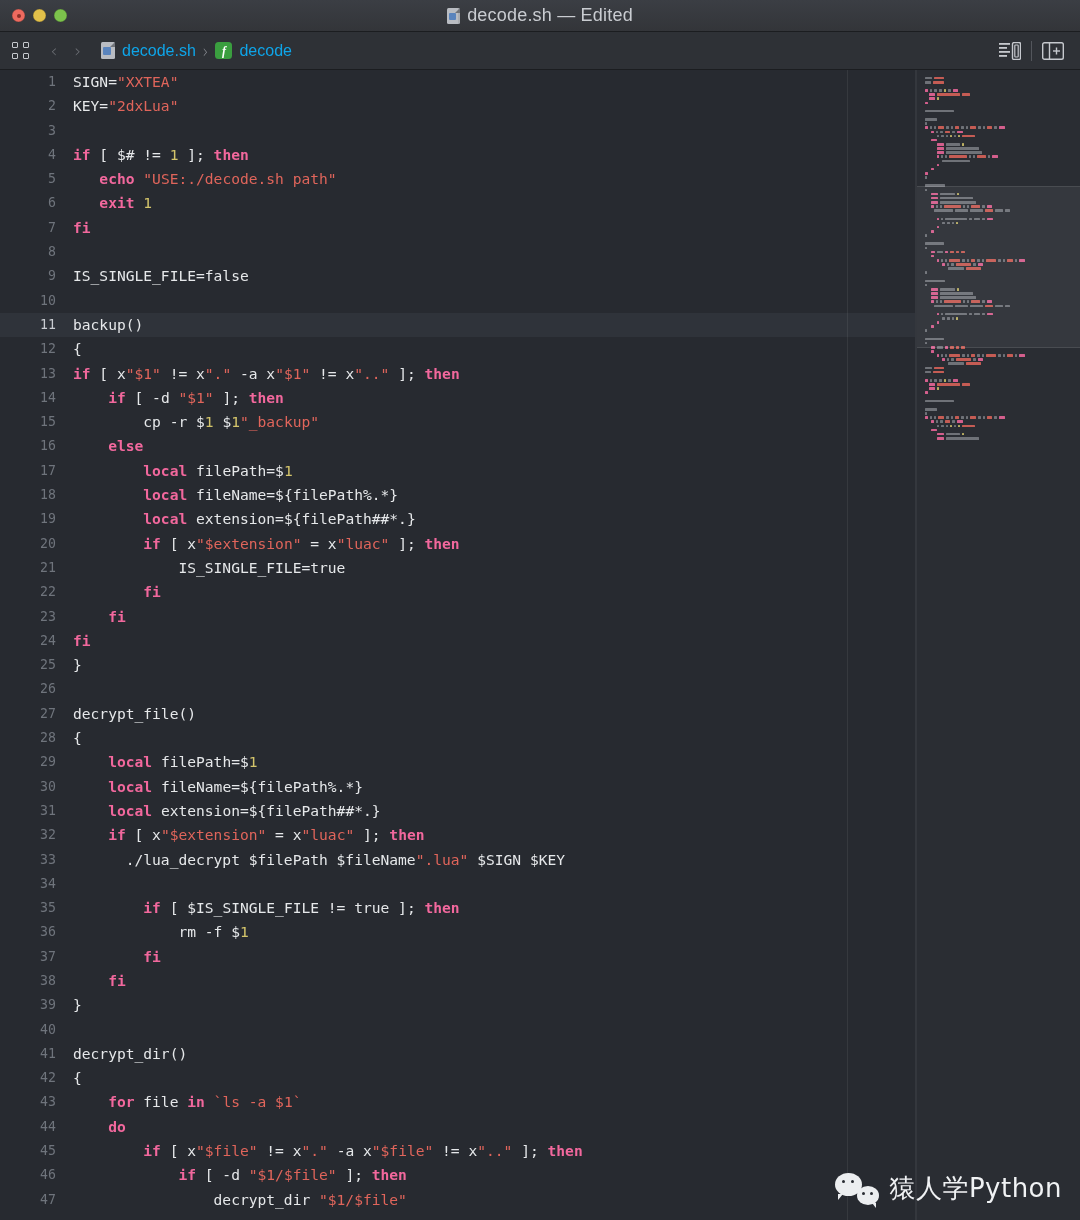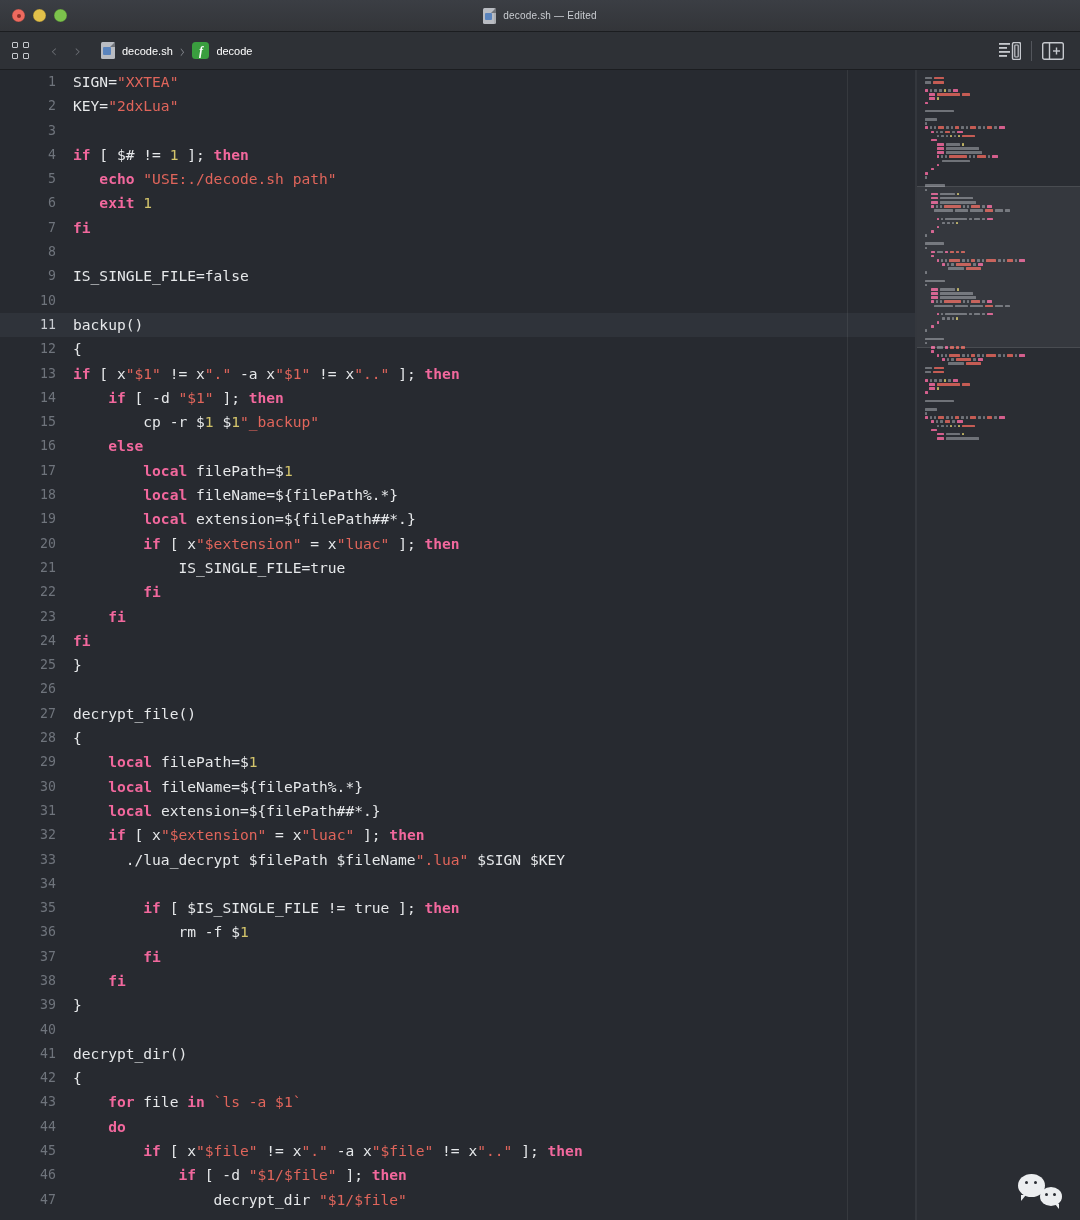--- a/index.html
+++ b/index.html
@@ -35,21 +35,21 @@
     content:""; position:absolute; left:50%; top:50%;
     width:4px; height:4px; margin:-2px 0 0 -2px;
     border-radius:50%; background:#8a2f28;
   }
   .title-center {
     position: absolute; left: 0; right: 0; top: 0; bottom: 0;
     display: flex; align-items: center; justify-content: center;
     gap: 7px; pointer-events: none;
   }
   .title-text {
-    color: #c9ccd1; font-size: 10px; letter-spacing: .2px;
+    color: #c9ccd1; font-size: 18px; letter-spacing: .2px;
   }
   .doc-icon {
     width: 13px; height: 16px; position: relative;
     background: #b9bcc2;
     border-radius: 1.5px;
     box-shadow: inset -3px 0 0 -1px rgba(0,0,0,.08);
   }
   .doc-icon::before {
     content: ""; position: absolute; right: 0; top: 0;
     border-width: 0 0 5px 5px; border-style: solid;
@@ -83,21 +83,21 @@
 
   .chev {
     width: 22px; height: 22px; display: flex;
     align-items: center; justify-content: center;
     color: #6d7076; font-size: 17px; font-weight: 300;
     font-family: "DejaVu Sans", sans-serif;
   }
 
   .crumbs { display: flex; align-items: center; gap: 7px; margin-left: 10px; }
   .crumb { display: flex; align-items: center; gap: 7px; }
-  .crumb-label { color: #ffffff; font-size: 11px; }
+  .crumb-label { color: #0ea5e9; font-size: 16px; }
   .crumb-sep {
     color: #8a8d93; font-size: 14px; font-weight: 300;
     font-family: "DejaVu Sans", sans-serif;
     transform: scaleY(1.35);
   }
   .fn-icon {
     width: 17px; height: 17px; border-radius: 3.5px;
     background: #3a9e3f;
     display: flex; align-items: center; justify-content: center;
     color: #ffffff; font-size: 12px; font-style: italic; font-weight: 700;
@@ -732,16 +732,17 @@
       <div class="wx-logo">
         <div class="wx-big">
           <div class="wx-dot" style="left:7px;  top:7px;"></div>
           <div class="wx-dot" style="left:16px; top:7px;"></div>
         </div>
         <div class="wx-small">
           <div class="wx-dot" style="left:5px;  top:6px;"></div>
           <div class="wx-dot" style="left:13px; top:6px;"></div>
         </div>
       </div>
+      <div class="wm-text">猿人学Python</div>
     </div>
 
   </div>
 </div>
 
 </body></html>

